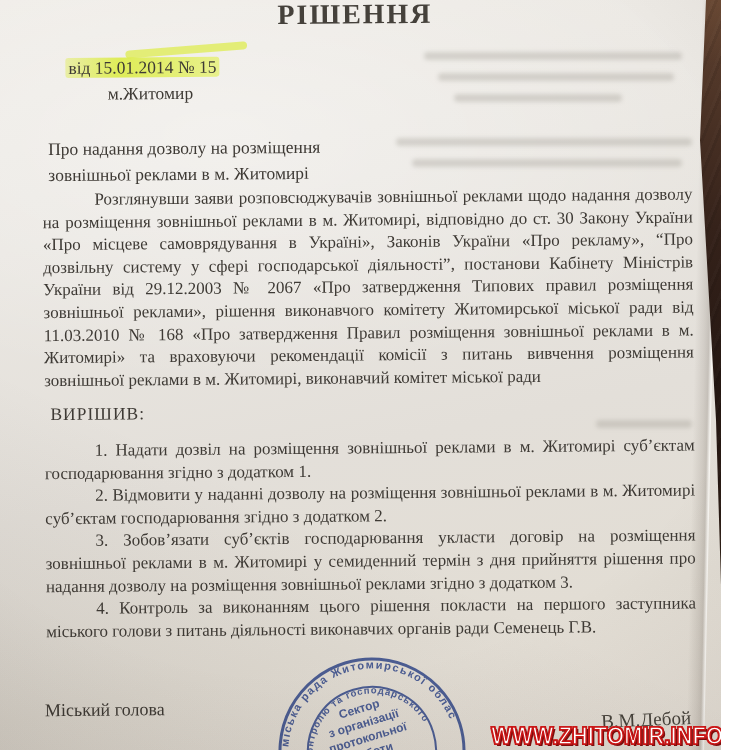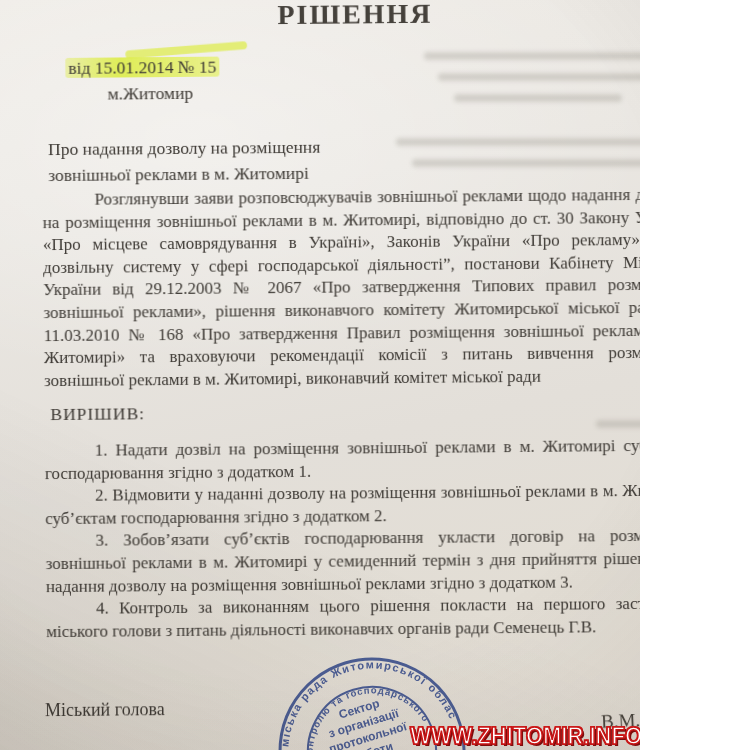--- a/index.html
+++ b/index.html
@@ -1,19 +1,20 @@
 <!DOCTYPE html>
 <html><head>
 <meta charset="utf-8">
 <style>
   html,body{margin:0;padding:0;}
   .photo{
-    position:relative; width:640px; height:750px; overflow:hidden;
+    position:relative; width:710px; height:750px; overflow:hidden;
     background:linear-gradient(185deg,#6b4a35 0%,#54392a 8%,#35221a 28%,#241712 48%,#2a1b14 62%,#3a2a1d 80%,#4c3827 100%);
     font-family:"Liberation Serif","DejaVu Serif",serif;
+    padding-left:11px;
   }
   .wood-grain{position:absolute;inset:0;
     background:repeating-linear-gradient(112deg,rgba(0,0,0,.14) 0 3px,transparent 3px 10px,rgba(255,255,255,.03) 10px 13px);
     opacity:.5;}
   .paper{
     position:absolute; inset:0;
     clip-path:polygon(0 0,706px 0,700px 140px,716px 420px,726px 750px,0 750px);
     background:linear-gradient(168deg,#efece7 0%,#eae7e2 28%,#e3dfd9 58%,#e2ddd4 80%,#e7e1d8 100%);
   }
   .paper-light{position:absolute;inset:0;

